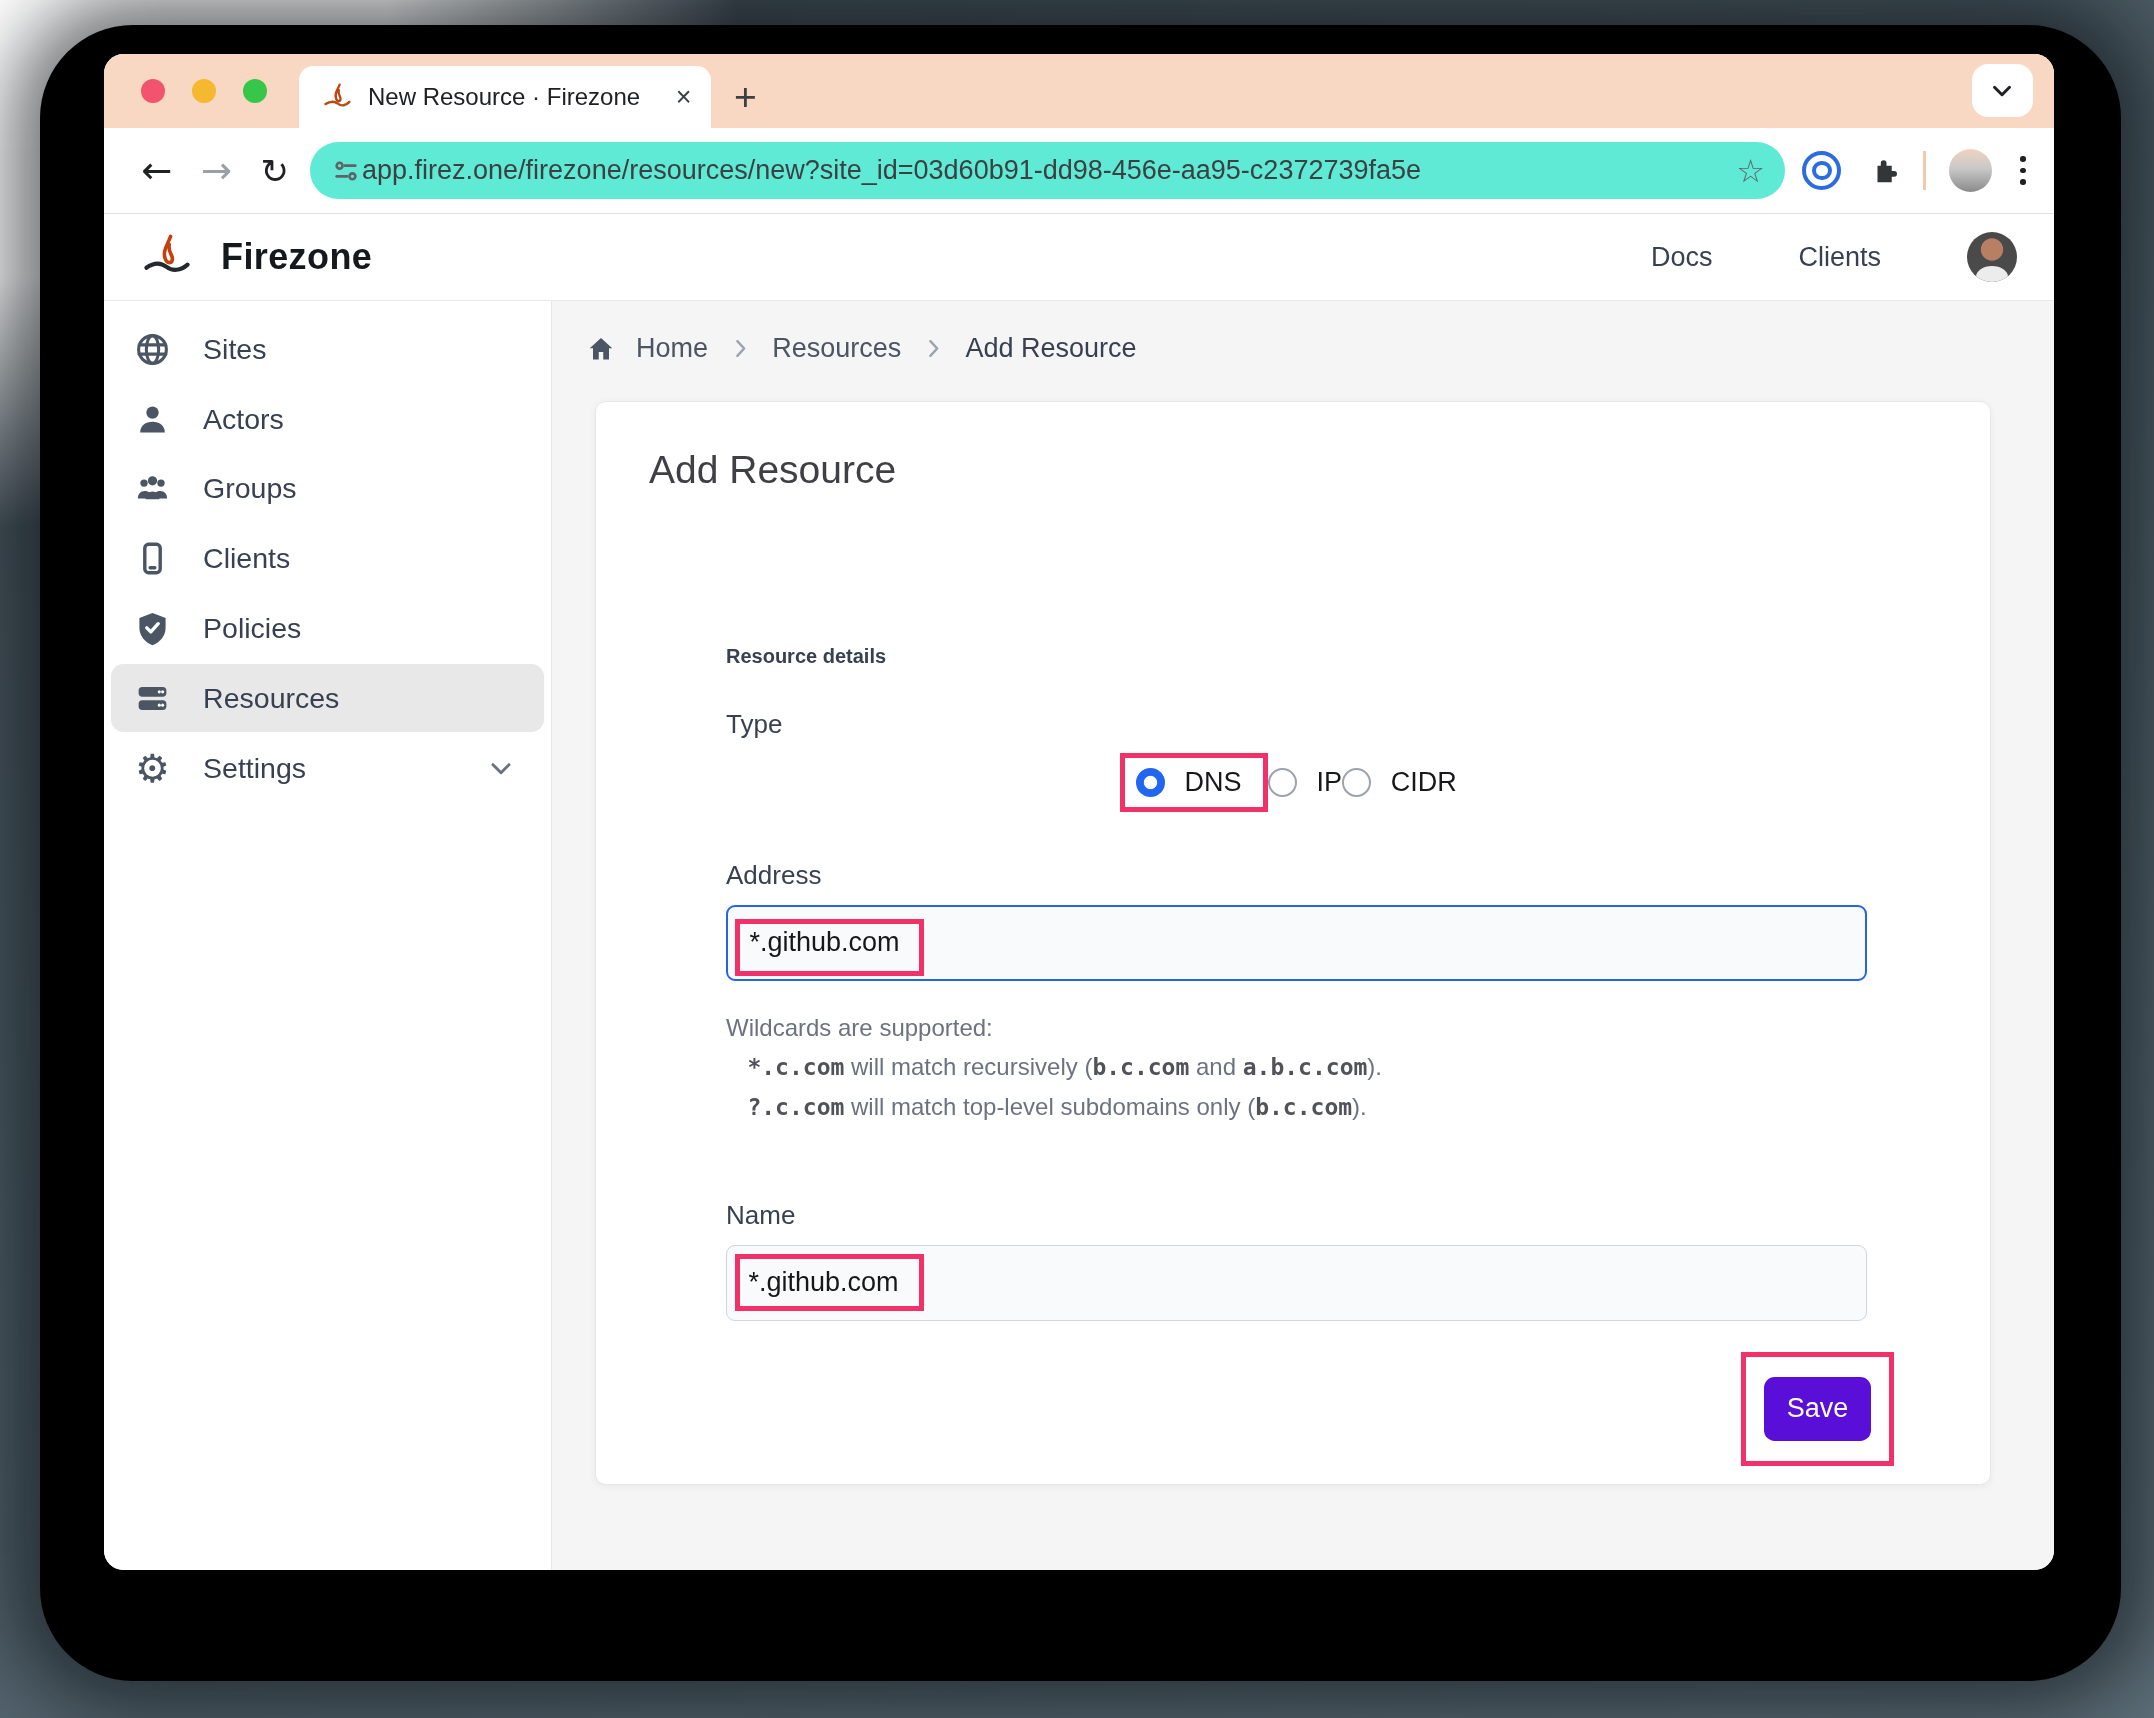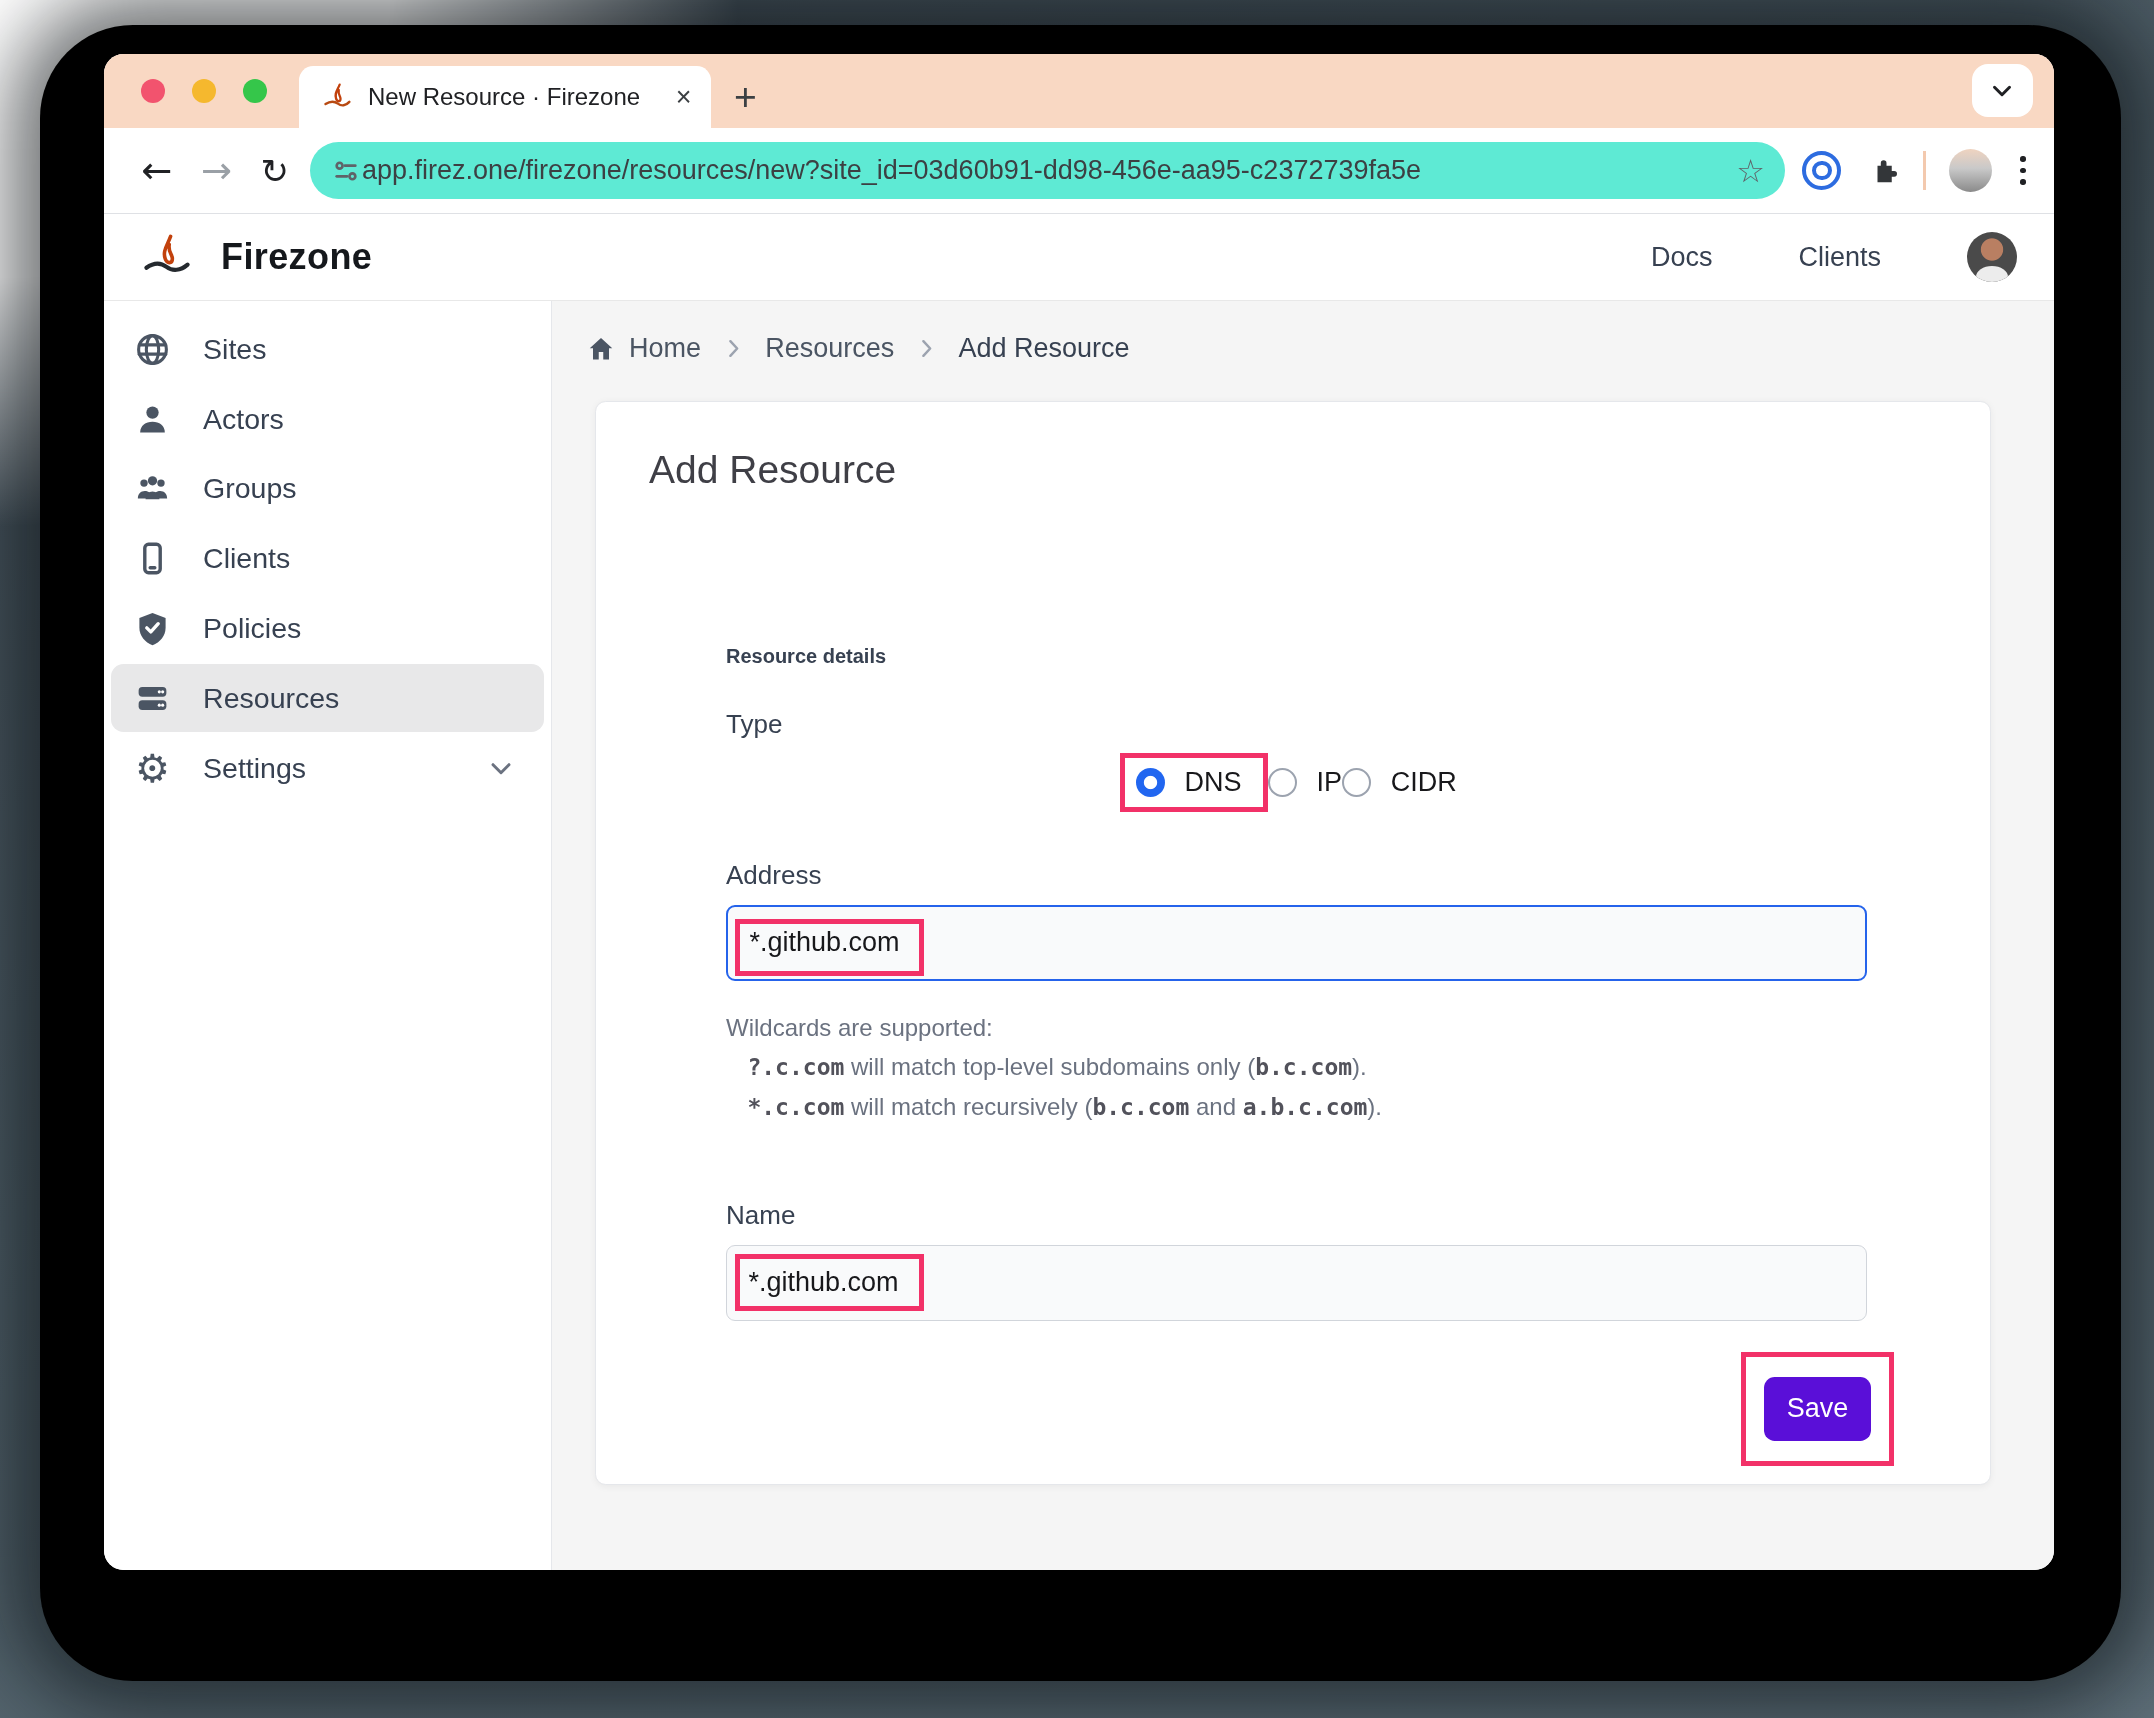--- a/index.html
+++ b/index.html
@@ -79,21 +79,21 @@
   
   .app-body{flex:1;display:flex;min-height:0;}
   .sidebar{width:448px;background:#fff;border-right:1.8px solid #e5e7eb;padding:14.3px 7.1px 0 7.1px;flex:none;}
   .nav-item{display:flex;align-items:center;height:68px;margin-bottom:1.8px;border-radius:12.5px;padding-left:23px;gap:32px;font-size:28.5px;color:var(--gray-7);}
   .nav-item.selected{background:#e8e8e9;}
   .nav-item svg{flex:none;}
   .nav-gear{font-family:"DejaVu Sans",sans-serif;font-size:39px;color:var(--gray-6);line-height:1;width:37px;text-align:center;}
   .nav-chevron{margin-left:auto;margin-right:27px;color:var(--gray-5);}
   .main{flex:1;background:#f5f5f5;padding:25px 0 0 34px;min-width:0;}
   .breadcrumb{display:flex;align-items:center;gap:19.6px;height:45px;font-size:27px;color:var(--gray-6);margin-bottom:30px;}
-  .crumb{display:flex;align-items:center;gap:13px;}
+  .crumb{display:flex;align-items:center;gap:20px;}
   .crumb-sep{color:#9ca3af;display:flex;}
   .card{
     width:1396px;height:1084px;background:#fff;border:0.9px solid #e5e7eb;border-radius:10.7px;
     box-shadow:0 1.8px 7.1px rgba(0,0,0,.05);padding-top:46px;margin-left:9px;
   }
   .card-title{font-size:39px;font-weight:500;color:#3f3f46;margin-left:53px;}
   .form{width:1141px;margin-left:130px;margin-top:153px;}
   .section-title{font-size:20px;font-weight:700;color:var(--gray-7);}
   .field-label{font-size:26px;font-weight:500;color:var(--gray-7);}
   .type-block{margin-top:41px;}
@@ -312,24 +312,24 @@
 
           <div class="addr-block">
             <div class="field-label">Address</div>
             <div class="input-wrap">
               <input class="text-input focused" type="text" value="*.github.com" style="">
               <span class="annot-overlay"></span>
             </div>
             <div class="help">
               <div>Wildcards are supported:</div>
               <div class="indent">
-                <code>?.c.com</code><span> will match top-level subdomains only (</span><code>b.c.com</code><span>).</span>
+                <code>*.c.com</code><span> will match recursively (</span><code>b.c.com</code><span> and </span><code>a.b.c.com</code><span>).</span>
               </div>
               <div class="indent">
-                <code>*.c.com</code><span> will match recursively (</span><code>b.c.com</code><span> and </span><code>a.b.c.com</code><span>).</span>
+                <code>?.c.com</code><span> will match top-level subdomains only (</span><code>b.c.com</code><span>).</span>
               </div>
             </div>
           </div>
 
           <div class="name-block">
             <div class="field-label">Name</div>
             <div class="input-wrap">
               <input class="text-input plain" type="text" value="*.github.com" style="">
               <span class="annot-overlay name"></span>
             </div>

